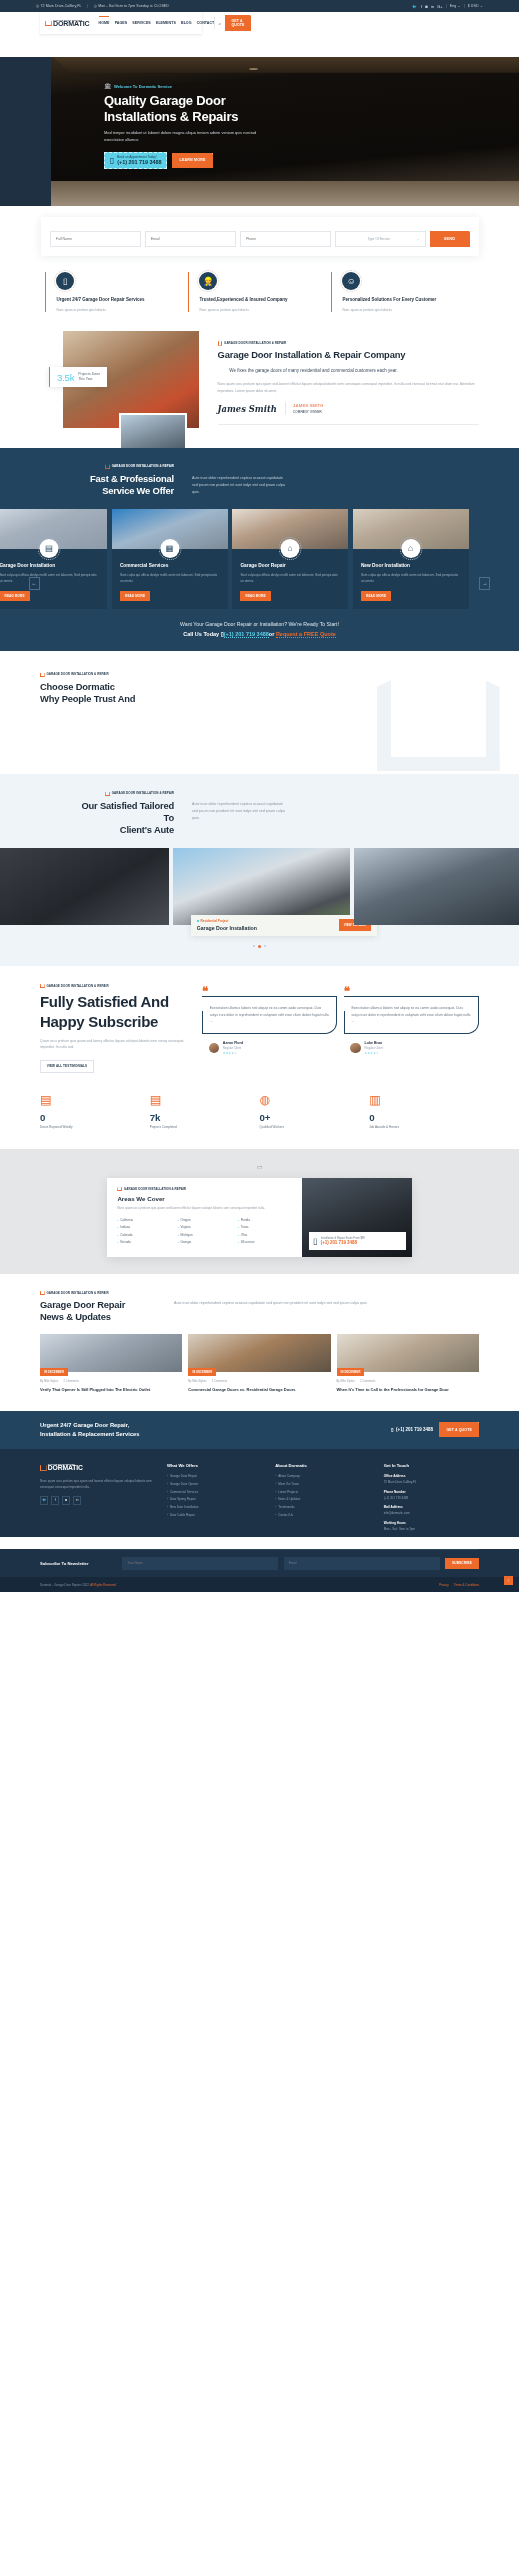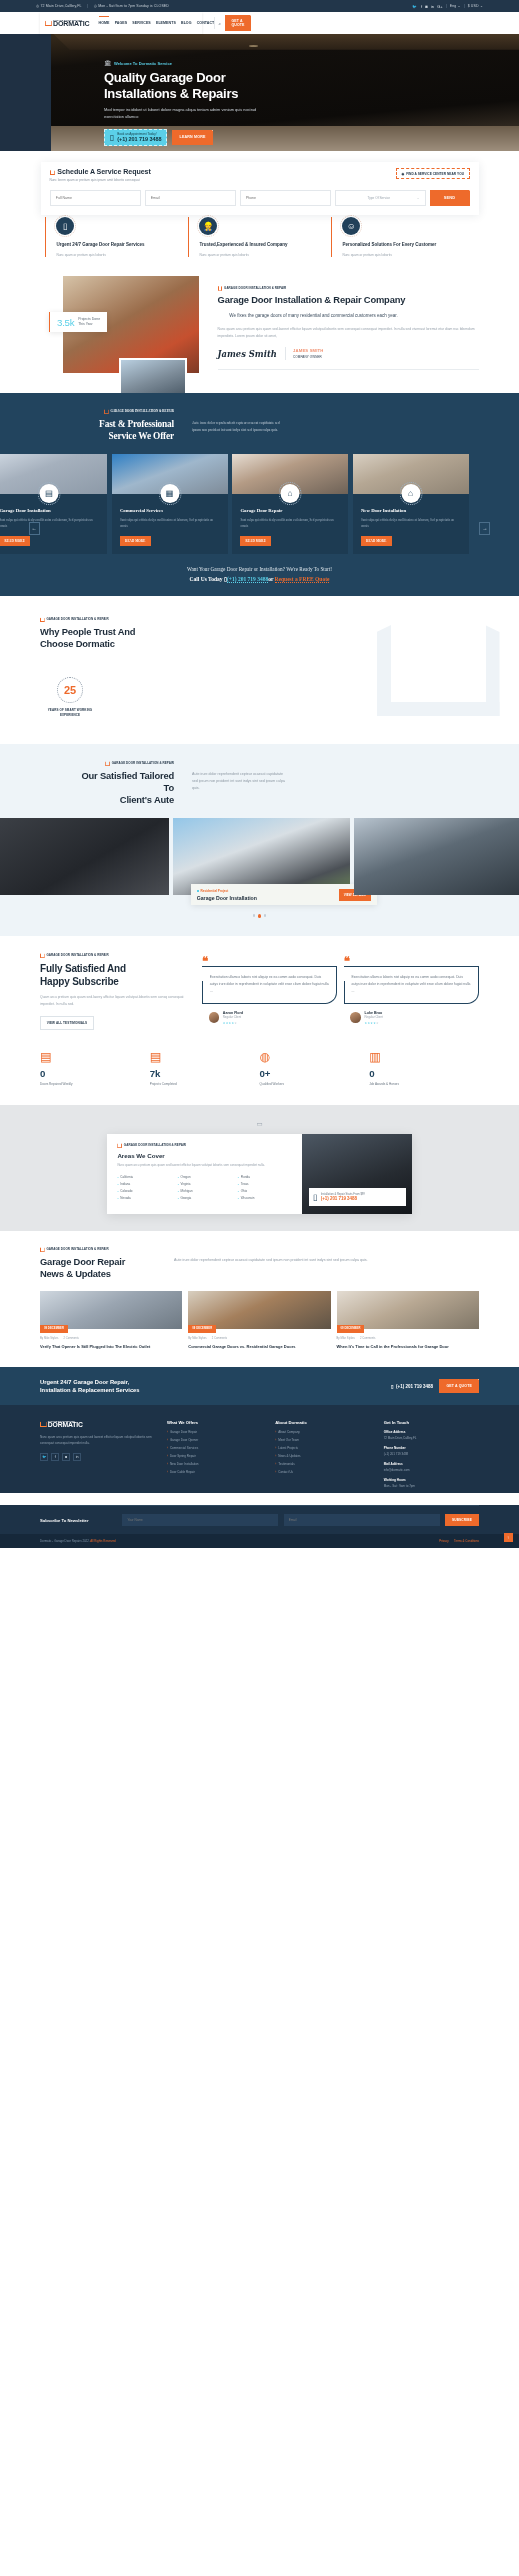--- a/index.html
+++ b/index.html
@@ -38,22 +38,22 @@
   .nav a.act:after{ content:""; position:absolute; left:0; right:0; top:-5.8px; height:1px; background:#ee6a2b;}
   .hdr-right { margin-left:auto; display:flex; align-items:center; gap:3.9px;}
   .hdr-div { width:0.6px; height:11.7px; background:#e6e9ec;}
   .srch { font-size:4.5px; color:#27394b;}
   .quote-btn { background:#ee6a2b; color:#fff; font-size:3.5px; font-weight:bold;
                padding:3.9px 6.5px; letter-spacing:.04em; position:relative;}
   .quote-btn:after{content:"";position:absolute;right:0;top:0;border-width:0 1.9px 1.9px 0;
     border-style:solid;border-color:transparent #fff transparent transparent;}
 
   
-  .hero { height:117px; position:relative; overflow:hidden;
-    background:linear-gradient(180deg,#1a1510 0%,#141210 42%,#2a241d 62%,#6b5a46 100%); }
+  .hero { height:149px; position:relative; overflow:hidden;
+    background:linear-gradient(180deg,#1a1510 0%,#141210 42%,#2a241d 62%,#6b5a46 100%);margin-top:23px; }
   .hero-garage { position:absolute; left:51px; right:0; top:-2.6px; bottom:0;
     background:linear-gradient(175deg,#3a2d1d 0%,#120f0c 22%,#0d0b09 68%,#524536 100%); }
   .hero-ceil { position:absolute; left:51px; right:0; top:-2.6px; height:18px;
     background:linear-gradient(180deg,#4b3a26,#2a2016);
     clip-path:polygon(0 0,100% 0,100% 100%,4% 100%); }
   .hero-light { position:absolute; left:48%; top:10.4px; width:9px; height:1.9px;
     border-radius:50%; background:#8d7a5c; filter:blur(0.6px);}
   .hero-floor { position:absolute; left:51px; right:0; bottom:0; height:25px;
     background:linear-gradient(180deg,#6b5c4a,#9d8e7c);}
   .hero-leftwall { position:absolute; left:0; top:0; bottom:0; width:52px; background:#1f3043; }
@@ -134,21 +134,21 @@
   .ab-body { font-size:3.4px; color:#98a2ac; line-height:2.0; margin-top:5.8px;}
   .ab-sign { display:flex; align-items:center; gap:7.8px; margin-top:7.8px;}
   .sig { font-family:"DejaVu Serif", serif; font-style:italic; font-size:8.4px;
          font-weight:bold; color:#1d2b39;}
   .sig-div { width:0.6px; height:13px; background:#e3e7eb;}
   .sig-n { font-size:4.2px; font-weight:bold; color:#f09070; letter-spacing:.04em;}
   .sig-r { font-size:3px; color:#27394b; letter-spacing:.04em; margin-top:1.3px;}
   .ab-hr { height:0.6px; background:#e8ecef; margin-top:9px; }
 
   
-  .serv { background:#22445e; padding:15.6px 0 0; position:relative;font-family:Liberation Serif, serif; }
+  .serv { background:#22445e; padding:15.6px 0 0; position:relative; }
   .serv-head { display:flex; gap:18px; padding:0 77px 0; }
   .serv-head .sec-h2 { color:#fff; text-align:right; width:97px;}
   .serv-head .txt { font-size:3.6px; color:#c0cdd8; line-height:1.95; width:97px; padding-top:11.7px;}
   .serv-eyeb { display:flex; justify-content:flex-end; }
   .cards { display:flex; gap:4.5px; padding:11.7px 30px 0; overflow:hidden;}
   .card { width:116px; flex:0 0 116px; background:#1d3b52; }
   .card:first-child { margin-left:-39px; }
   .card-img { height:40px; position:relative; }
   .c1 { background:linear-gradient(160deg,#cfd8e2,#a5b0bd 40%,#8d9aa8);}
   .c2 { background:linear-gradient(160deg,#2f7fc4,#9fb7cc 46%,#7e8b98);}
@@ -202,21 +202,21 @@
   .p-nm { font-size:5.2px; font-weight:bold; color:#1d2b39; margin-top:1.9px;}
   .p-btn { margin-left:auto; background:#ee6a2b; color:#fff; font-size:3px;
     font-weight:bold; padding:3.9px 5.2px; letter-spacing:.03em;}
   .dots { display:flex; gap:2.6px; justify-content:center; margin-top:19.5px;}
   .dot { width:2.6px;height:2.6px;border-radius:50%;background:#c3ced8;}
   .dot.on { background:#ee6a2b; width:3.2px; height:3.2px;}
 
   
   .test { padding:17px 40px 6.5px; display:flex; gap:13px; }
   .t-left { width:149px; }
-  .t-left .sec-h2 { font-size:10px; }
+  .t-left .sec-h2 { font-size:15px; }
   .t-p { font-size:3.4px; color:#98a2ac; line-height:2.0; margin-top:6.5px;}
   .t-allbtn { margin-top:8.4px; display:inline-block; border:0.6px solid #dde3e8;
     padding:3.9px 5.8px; font-size:3.1px; font-weight:bold; color:#27394b; letter-spacing:.03em;}
   .t-right { flex:1; display:flex; gap:6.5px; padding-top:3.9px; position:relative;}
   .tcard { flex:1; position:relative; padding-top:9px;}
   .tq { position:absolute; left:0; top:0; font-size:11.7px; font-weight:bold;
         color:#ee6a2b; line-height:.7; font-family:"DejaVu Serif",serif;}
   .tbox { border:0.6px solid #22445e; border-radius:0 0 11.7px 0; border-left:none;
           padding:7.8px 7.1px 7.8px 7.8px; position:relative;}
   .tbox:before{content:"";position:absolute;left:0;top:14.3px;bottom:0;width:0.6px;background:#22445e;}
@@ -393,33 +393,20 @@
           </span>
         </div>
         <span class="learn-btn">LEARN MORE</span>
       </div>
     </div>
   </div>
 
   <div class="formsec">
     <div class="ghost">Dormatic</div>
     <div class="formcard">
-      <div class="fc-top">
-        <div>
-          <div class="fc-h">
-            <span class="fc-h-ic"></span>
-            <span class="fc-title">Schedule A Service Request</span>
-          </div>
-          <div class="fc-sub">Nunc lorem quam ar pretium quis ipsum amit lobortis consequat</div>
-        </div>
-        <div class="fc-find">
-          <span>◉</span>
-          <span>FIND A SERVICE CENTER NEAR YOU</span>
-        </div>
-      </div>
       <div class="fc-row">
         <input placeholder="Full Name" style="">
         <input placeholder="Email" style="">
         <input placeholder="Phone" style="">
         <div class="sel">
           <span>Type Of Service</span>
             <span>⌄</span>
         </div>
         <div class="send-btn">SEND</div>
       </div>
@@ -543,26 +530,22 @@
     </div>
   </div>
 
   <div class="why">
     <div class="why-house"></div>
     <div class="eyebrow">
       <span class="eyebrow-ic"></span>
       <span class="eyebrow-tx">GARAGE DOOR INSTALLATION &amp; REPAIR</span>
     </div>
     <div class="sec-h2">
+      <div>Choose Dormatic</div>
       <div>Why People Trust And</div>
-      <div>Choose Dormatic</div>
-    </div>
-    <div class="why-badge">
-      <div class="circ">25</div>
-      <div class="circ-lab">YEARS OF SMART WORKING EXPERIENCE</div>
     </div>
   </div>
 
   <div class="proj">
     <div class="proj-head">
       <div style="width:97px">
         <div class="eyebrow proj-eyeb">
           <span class="eyebrow-ic"></span>
           <span class="eyebrow-tx">GARAGE DOOR INSTALLATION &amp; REPAIR</span>
         </div>

